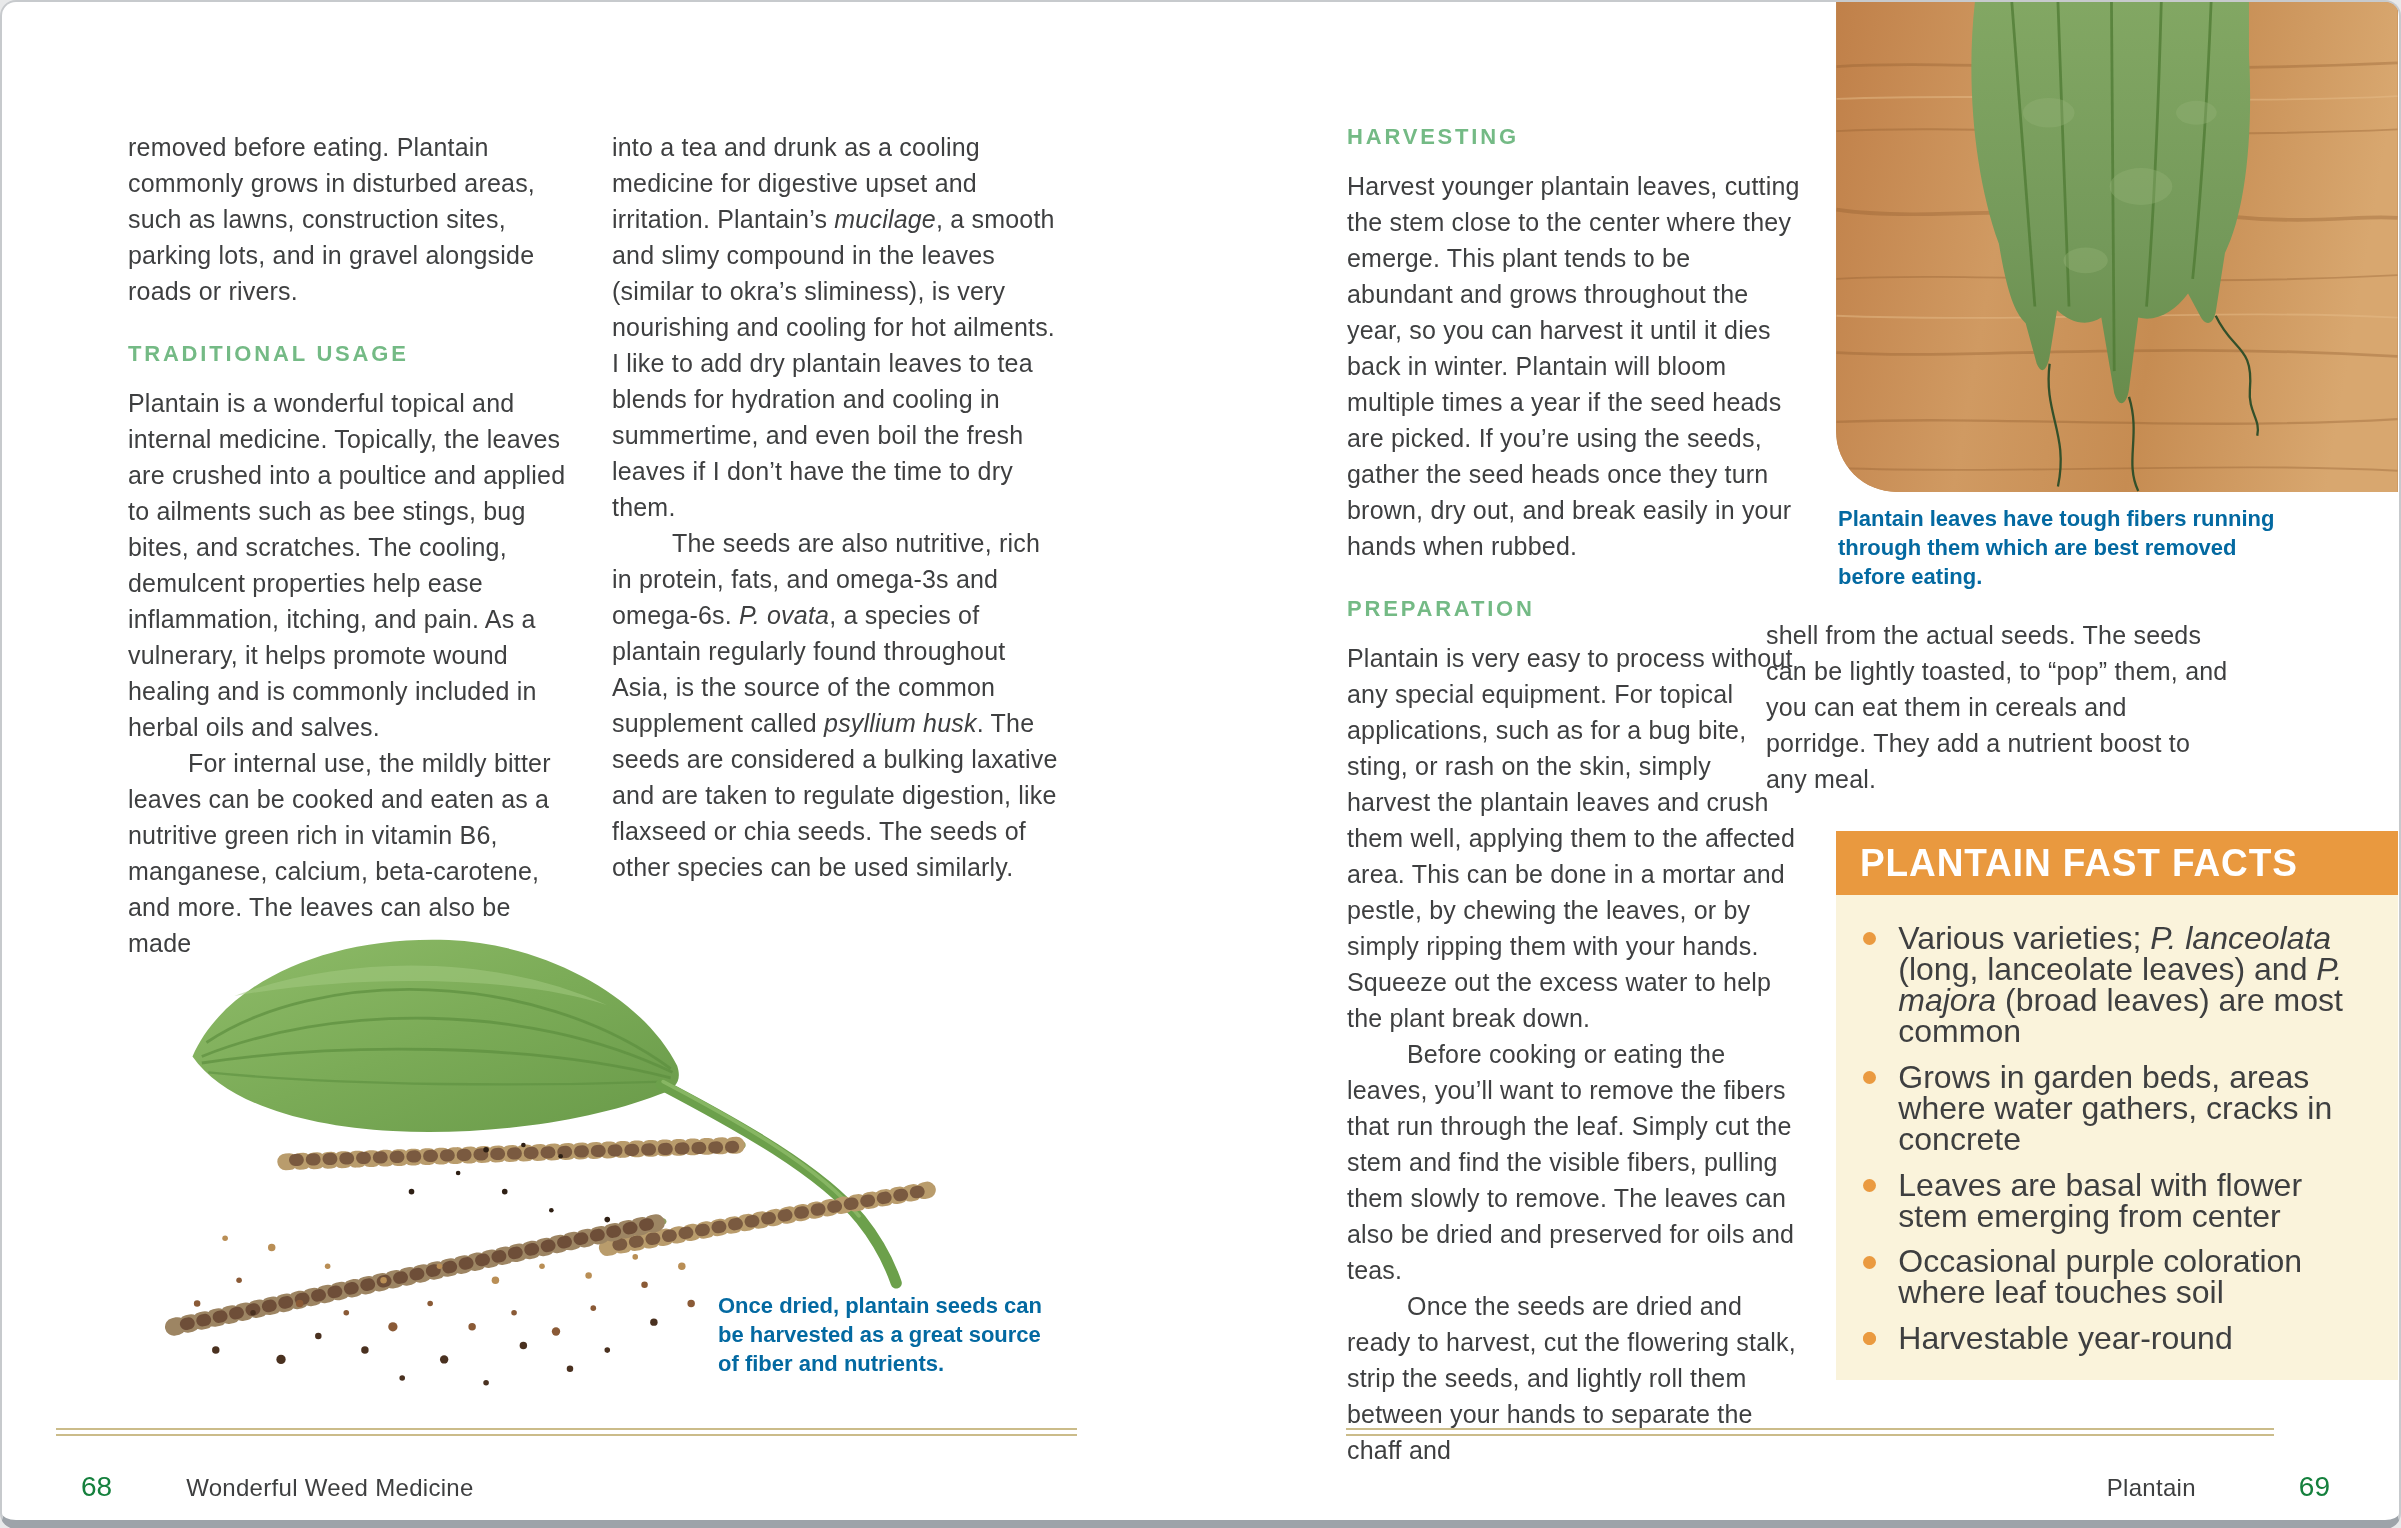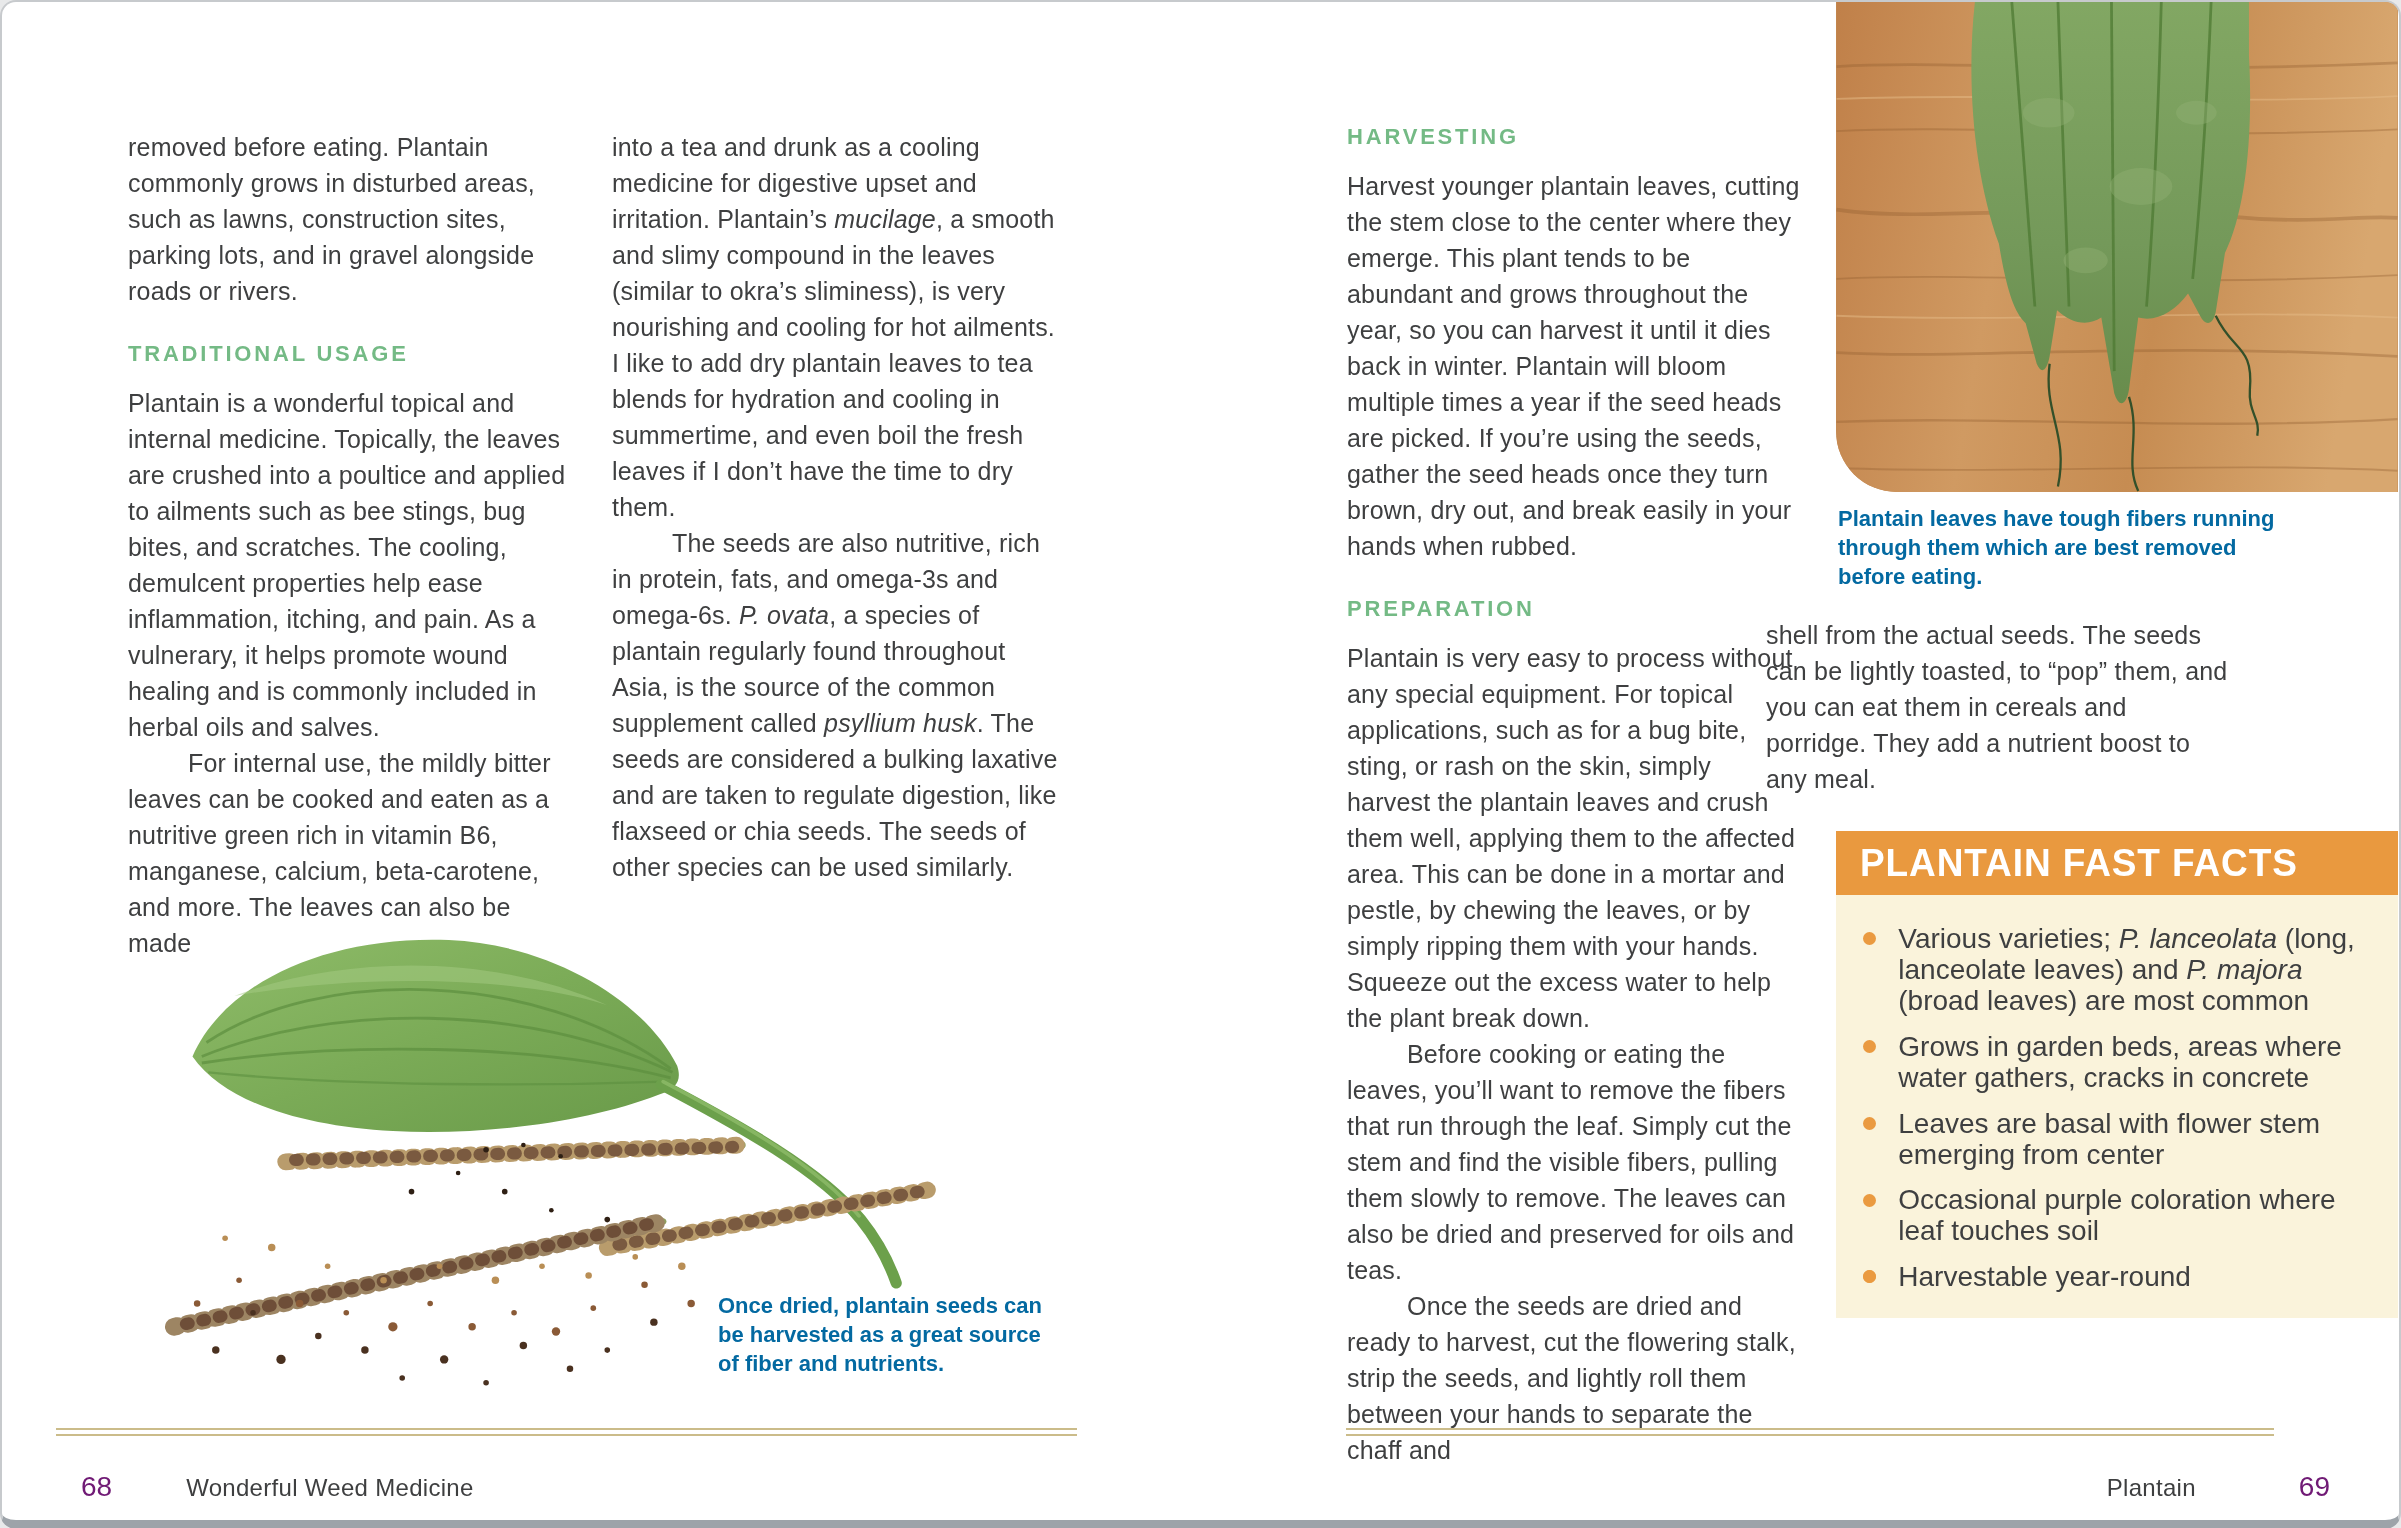--- a/index.html
+++ b/index.html
@@ -42,38 +42,38 @@
   .ff-header {
     background:#e9993f; height:64px; display:flex; align-items:center;
     padding-left:24px; box-sizing:border-box;
   }
   .ff-title {
     color:#ffffff; font-weight:700; font-size:37px; letter-spacing:0.9px;
     transform:scaleY(1.06); transform-origin:left center;
   }
   .ff-body { background:#faf3db; padding:28px 20.3px 26px 20.3px; }
   .ff-body ul { margin:0; padding:0; list-style:none; }
-  .ff-body li { position:relative; padding-left:42px; margin-bottom:14.8px; font-size:28px; line-height:31px; }
+  .ff-body li { position:relative; padding-left:42px; margin-bottom:14.8px; font-size:32px; line-height:31px; }
   .ff-body li:last-child { margin-bottom:0; }
   .dot { position:absolute; left:6.5px; top:9.2px; width:13px; height:13px; border-radius:50%; background:#ea9a40; }
 
   .photo-bottom { position:absolute; left:83px; top:910px; width:942px; height:508px; }
   .photo-bottom svg { display:block; width:100%; height:100%; }
   .caption-bottom { position:absolute; left:716px; top:1289px; width:337px; }
 
   .rule {
     position:absolute; top:1426px; height:8.3px; box-sizing:border-box;
     border-top:2.8px solid #cbbc8a; border-bottom:2.8px solid #cbbc8a;
   }
   .rule-left { left:54px; width:1021px; }
   .rule-right { left:1344px; width:928px; }
   .footer { position:absolute; top:1469px; display:flex; align-items:baseline; }
   .footer-left { left:79px; gap:74px; }
   .footer-right { left:1344px; width:984px; justify-content:flex-end; gap:103px; }
-  .page-num { font-size:28px; color:#701a75; }
+  .page-num { font-size:28px; color:#15803d; }
   .footer-title { font-size:24px; color:#3e3f40; letter-spacing:0.3px; }
   em { }
 </style>
 </head>
 <body>
 
 <div class="spread">
 
   <div class="col lcol1">
     <p>removed before eating. Plantain commonly grows in disturbed areas, such as lawns, construction sites, parking lots, and in gravel alongside roads or rivers.</p>

